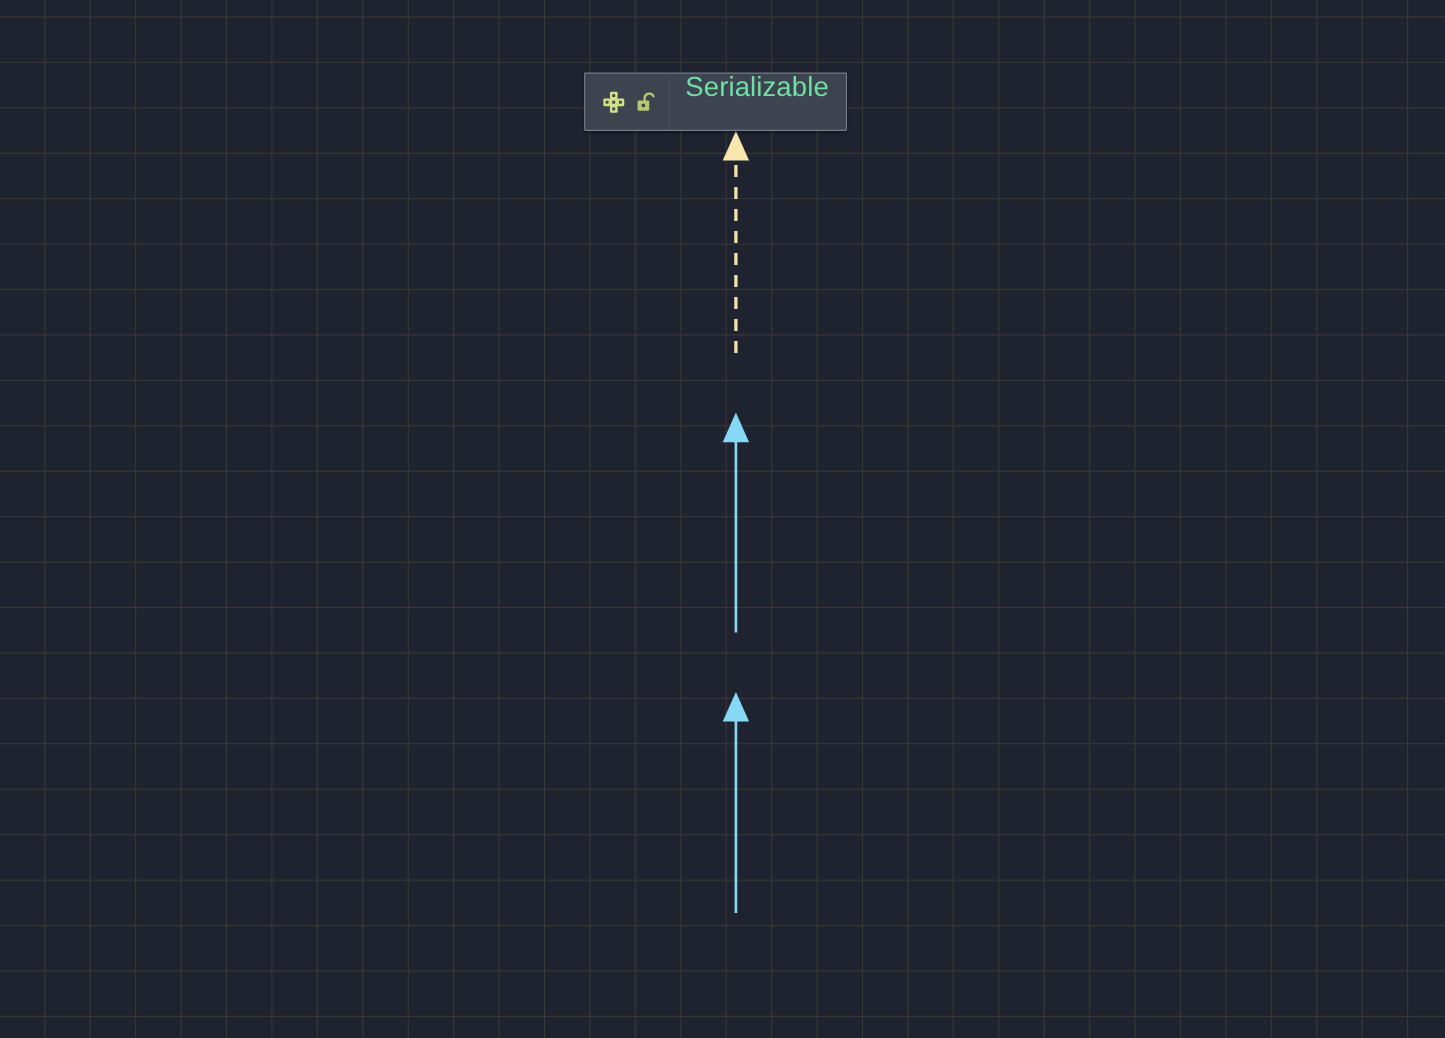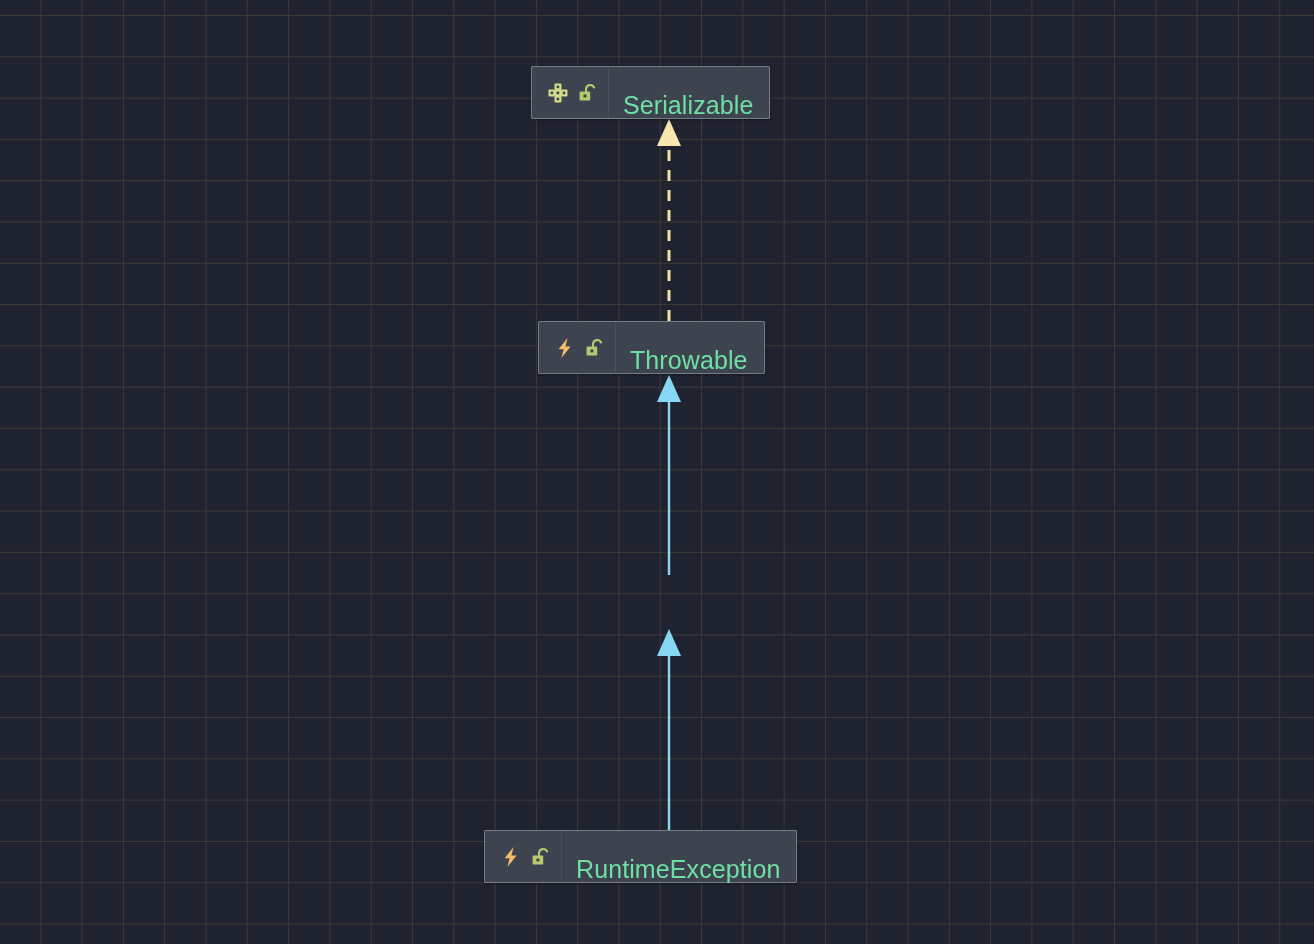--- a/index.html
+++ b/index.html
@@ -28,21 +28,21 @@
     left: 0;
     top: 0;
     width: 1314px;
     height: 944px;
     pointer-events: none;
   }
   .node {
     position: absolute;
     box-sizing: border-box;
     display: flex;
-    align-items: flex-end;
+    align-items: flex-start;
     background: #3e4350;
     border: 1px solid #767c88;
     border-radius: 1px;
     height: 53px;
     padding: 0;
     box-shadow: 0 1px 2px rgba(0,0,0,0.35);
     cursor: default;
   }
   .node-icons {
     display: flex;
@@ -109,42 +109,16 @@
       </svg>
       <svg class="icon" width="20" height="22" viewBox="0 0 20 22" xmlns="http://www.w3.org/2000/svg">
         <path d="M9 10 V6.6 a4.3 4.3 0 0 1 8.1 -1.1" fill="none" stroke="#b6c96f" stroke-width="2.1" stroke-linecap="round"></path>
         <rect x="2.6" y="9.4" width="10.6" height="9.2" rx="1.2" fill="#b6c96f"></rect>
         <circle cx="7.9" cy="13.9" r="1.7" fill="#3e4350"></circle>
       </svg>
     </div>
     <div class="node-label">Serializable</div>
   </div>
 
-  <div class="node" style="left:538px; top:321px;">
-    <div class="node-icons">
-      <svg class="icon" width="24" height="24" viewBox="0 0 24 24" xmlns="http://www.w3.org/2000/svg">
-        <polygon points="14.6,2 5.6,13.2 10.6,13.2 8.4,22 17.6,10.6 12.4,10.6" fill="#f5bd6a"></polygon>
-      </svg>
-      <svg class="icon" width="20" height="22" viewBox="0 0 20 22" xmlns="http://www.w3.org/2000/svg">
-        <path d="M9 10 V6.6 a4.3 4.3 0 0 1 8.1 -1.1" fill="none" stroke="#b6c96f" stroke-width="2.1" stroke-linecap="round"></path>
-        <rect x="2.6" y="9.4" width="10.6" height="9.2" rx="1.2" fill="#b6c96f"></rect>
-        <circle cx="7.9" cy="13.9" r="1.7" fill="#3e4350"></circle>
-      </svg>
-    </div>
-    <div class="node-label">Throwable</div>
-  </div>
 
 
-  <div class="node" style="left:484px; top:830px;">
-    <div class="node-icons">
-      <svg class="icon" width="24" height="24" viewBox="0 0 24 24" xmlns="http://www.w3.org/2000/svg">
-        <polygon points="14.6,2 5.6,13.2 10.6,13.2 8.4,22 17.6,10.6 12.4,10.6" fill="#f5bd6a"></polygon>
-      </svg>
-      <svg class="icon" width="20" height="22" viewBox="0 0 20 22" xmlns="http://www.w3.org/2000/svg">
-        <path d="M9 10 V6.6 a4.3 4.3 0 0 1 8.1 -1.1" fill="none" stroke="#b6c96f" stroke-width="2.1" stroke-linecap="round"></path>
-        <rect x="2.6" y="9.4" width="10.6" height="9.2" rx="1.2" fill="#b6c96f"></rect>
-        <circle cx="7.9" cy="13.9" r="1.7" fill="#3e4350"></circle>
-      </svg>
-    </div>
-    <div class="node-label">RuntimeException</div>
-  </div>
 
 </div>
 
 </body></html>

